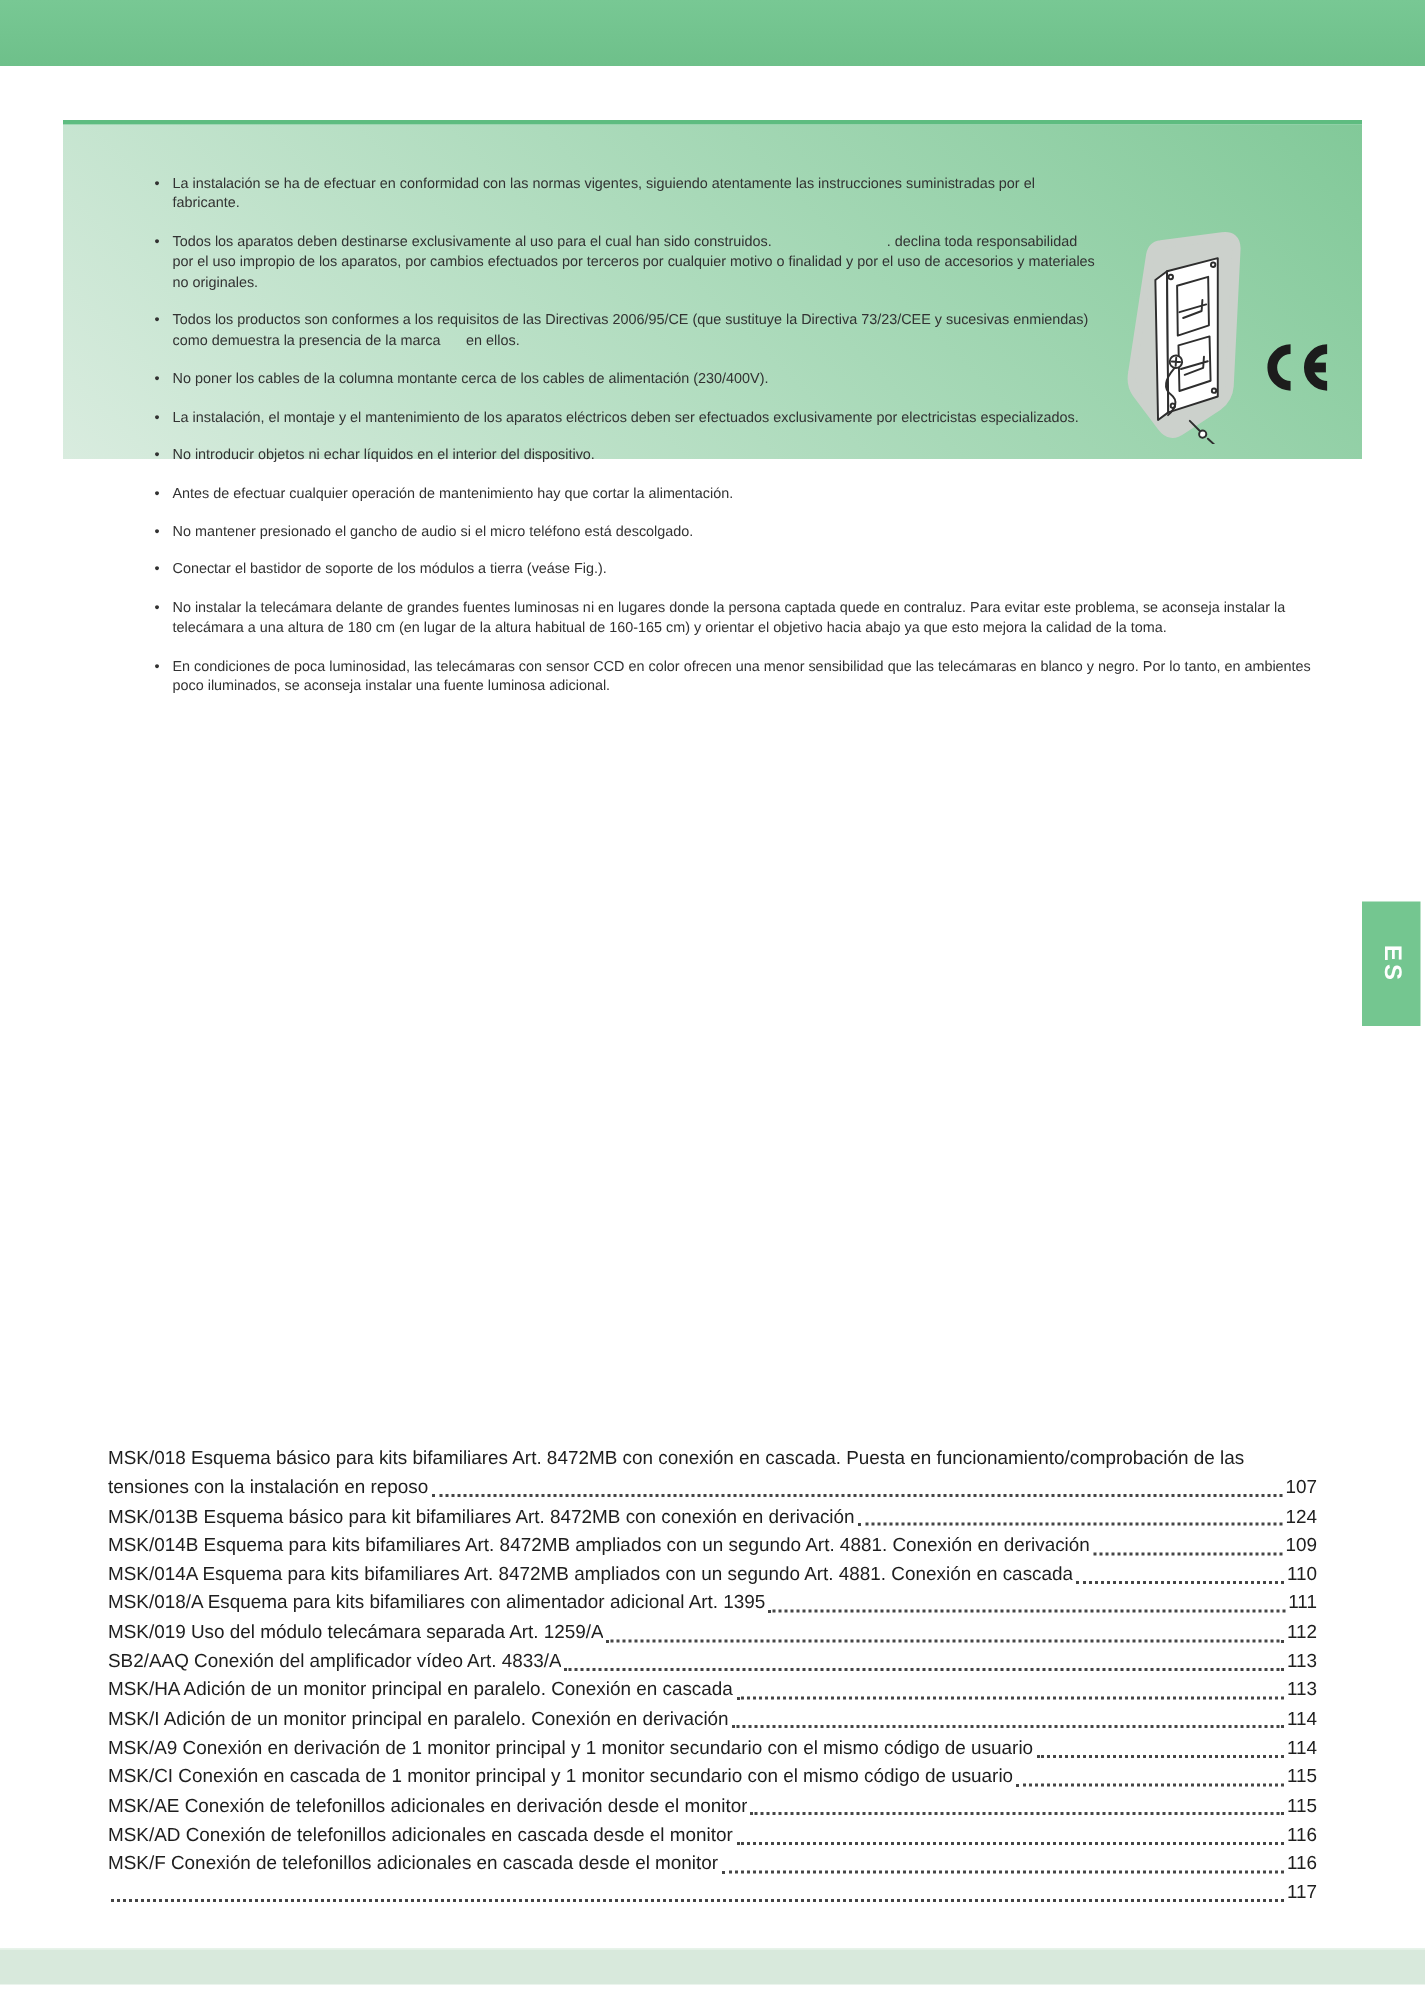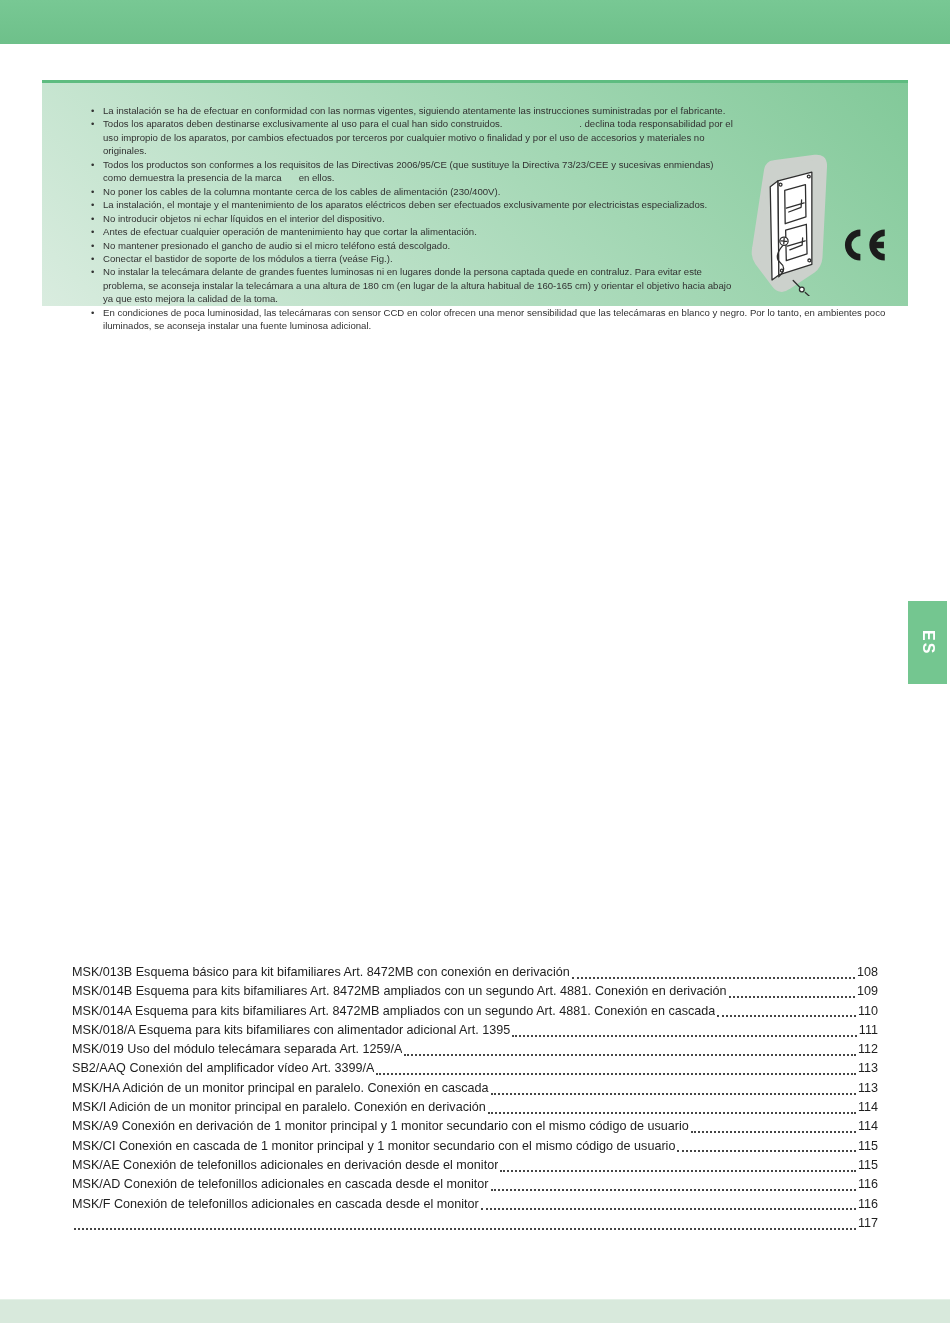--- a/index.html
+++ b/index.html
@@ -9,21 +9,21 @@
   
   .top-bar{position:absolute;left:0;top:0;width:950px;height:44px;
            background:linear-gradient(#78c894,#6ec08a);}
 
   
   .notice-box{position:absolute;left:42px;top:80px;width:866px;height:226px;box-sizing:border-box;
               padding:21px 20px 0 48px;
               border-top:3px solid #5ebc80;
               background:linear-gradient(225deg,#82c999 0%,#a8d9b8 45%,#d9ecdf 100%);}
   .notice-list{margin:0;padding:0;list-style:none;font-size:9.6px;line-height:13.45px;color:#323232;}
-  .notice-list li{position:relative;padding-left:13px;margin:0;}
+  .notice-list li{position:relative;padding-left:13px;margin:12px;}
   .notice-list li::before{content:"\2022";position:absolute;left:1px;top:0;color:#323232;}
 
   
   .figure{float:right;width:146px;height:148px;margin:46px 0 0 8px;display:flex;align-items:flex-start;}
   .frame-illu{width:92px;height:146px;flex:0 0 auto;}
   .ce-mark{width:52px;height:38px;margin-top:76px;margin-left:2px;flex:0 0 auto;}
 
   
   .es-tab{position:absolute;left:908px;top:601px;width:39px;height:83px;background:#74c690;
           display:flex;align-items:center;justify-content:center;}
@@ -96,24 +96,32 @@
         <li>En condiciones de poca luminosidad, las telecámaras con sensor CCD en color ofrecen una menor sensibilidad que las telecámaras en blanco y negro. Por lo tanto, en ambientes poco iluminados, se aconseja instalar una fuente luminosa adicional.</li>
       </ul>
   </div>
 
   <div class="es-tab">
     <span>ES</span>
   </div>
 
   <div class="toc">
       <div class="toc-entry">
+        <div class="toc-text">MSK/018 Esquema básico para kits bifamiliares Art. 8472MB con conexión en cascada. Puesta en funcionamiento/comprobación de las</div>
+        <div class="toc-row">
+          <span class="toc-title">tensiones con la instalación en reposo</span>
+          <span class="toc-dots"></span>
+          <span class="toc-page">107</span>
+        </div>
+      </div>
+      <div class="toc-entry">
         <div class="toc-row">
           <span class="toc-title">MSK/013B Esquema básico para kit bifamiliares Art. 8472MB con conexión en derivación</span>
           <span class="toc-dots"></span>
-          <span class="toc-page">108</span>
+          <span class="toc-page">124</span>
         </div>
       </div>
       <div class="toc-entry">
         <div class="toc-row">
           <span class="toc-title">MSK/014B Esquema para kits bifamiliares Art. 8472MB ampliados con un segundo Art. 4881. Conexión en derivación</span>
           <span class="toc-dots"></span>
           <span class="toc-page">109</span>
         </div>
       </div>
       <div class="toc-entry">
@@ -132,21 +140,21 @@
       </div>
       <div class="toc-entry">
         <div class="toc-row">
           <span class="toc-title">MSK/019 Uso del módulo telecámara separada Art. 1259/A</span>
           <span class="toc-dots"></span>
           <span class="toc-page">112</span>
         </div>
       </div>
       <div class="toc-entry">
         <div class="toc-row">
-          <span class="toc-title">SB2/AAQ Conexión del amplificador vídeo Art. 3399/A</span>
+          <span class="toc-title">SB2/AAQ Conexión del amplificador vídeo Art. 4833/A</span>
           <span class="toc-dots"></span>
           <span class="toc-page">113</span>
         </div>
       </div>
       <div class="toc-entry">
         <div class="toc-row">
           <span class="toc-title">MSK/HA Adición de un monitor principal en paralelo. Conexión en cascada</span>
           <span class="toc-dots"></span>
           <span class="toc-page">113</span>
         </div>

